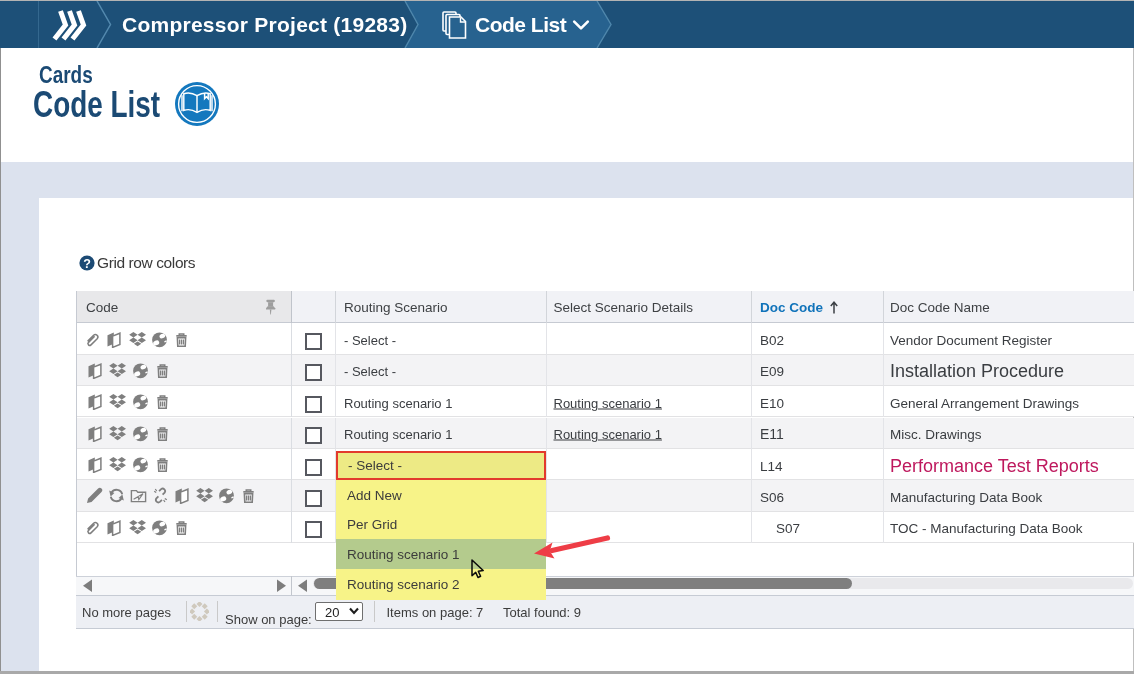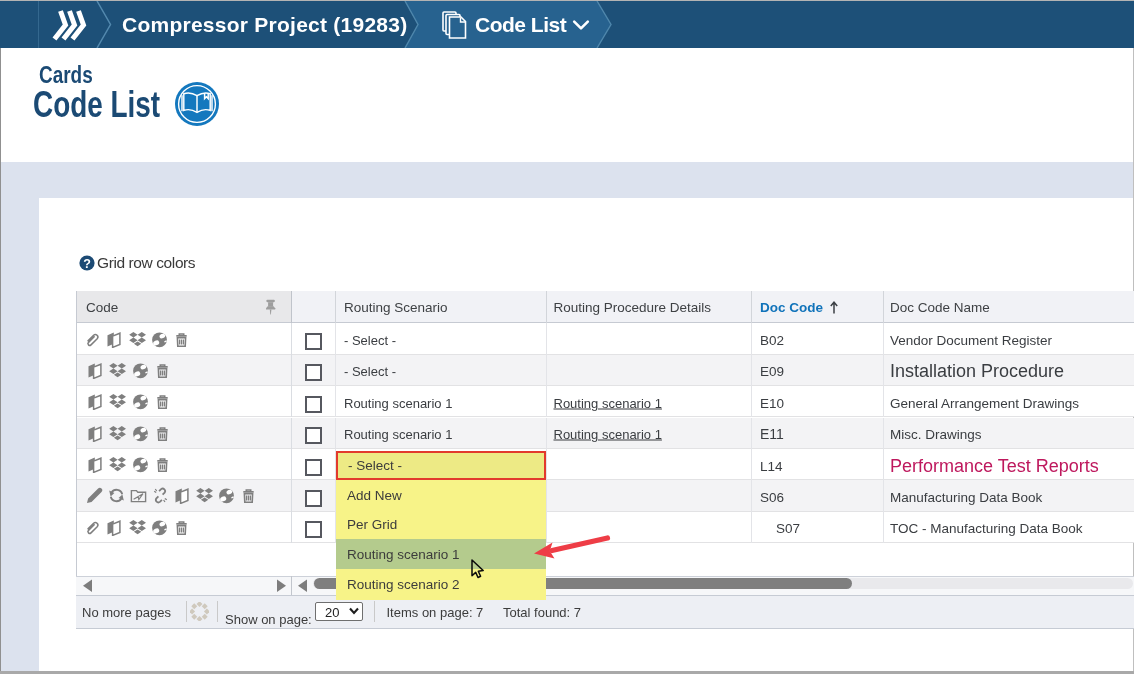--- a/index.html
+++ b/index.html
@@ -131,21 +131,21 @@
     <div class="abs" style="left:291px;top:291px;width:1px;height:32.39999999999998px;background:#c0c4cb;"></div>
     <div class="abs" style="left:334.5px;top:291px;width:1px;height:32.39999999999998px;background:#d2d5da;"></div>
     <div class="abs" style="left:545.5px;top:291px;width:1px;height:32.39999999999998px;background:#d2d5da;"></div>
     <div class="abs" style="left:750.5px;top:291px;width:1px;height:32.39999999999998px;background:#d2d5da;"></div>
     <div class="abs" style="left:882.5px;top:291px;width:1px;height:32.39999999999998px;background:#d2d5da;"></div>
     <div class="abs" style="left:86px;top:307.2px;transform:translateY(-50%);font-size:13.5px;color:#3e4144;font-weight:normal;white-space:nowrap;">Code</div>
     <svg class="abs" style="left:262px;top:299px;color:#9e9e9e;" width="17" height="17" viewBox="0 0 17 17">
       <use href="#ic-pin"></use>
     </svg>
     <div class="abs" style="left:344px;top:307.2px;transform:translateY(-50%);font-size:13.5px;color:#3e4144;font-weight:normal;white-space:nowrap;">Routing Scenario</div>
-    <div class="abs" style="left:553.5px;top:307.2px;transform:translateY(-50%);font-size:13.5px;color:#3e4144;font-weight:normal;white-space:nowrap;">Routing Procedure Details</div>
+    <div class="abs" style="left:553.5px;top:307.2px;transform:translateY(-50%);font-size:13.5px;color:#3e4144;font-weight:normal;white-space:nowrap;">Select Scenario Details</div>
     <div class="abs" style="left:760px;top:307.2px;transform:translateY(-50%);font-size:13.5px;color:#1073ba;font-weight:bold;white-space:nowrap;">Doc Code</div>
     <svg class="abs" style="left:826px;top:299px;" width="16" height="16" viewBox="0 0 16 16">
 <path d="M8 14.5 V3 M4.8 7 L8 3.2 L11.2 7" fill="none" stroke="#3b3f44" stroke-width="1.5"></path>
     </svg>
     <div class="abs" style="left:890px;top:307.2px;transform:translateY(-50%);font-size:13.5px;color:#3e4144;font-weight:normal;white-space:nowrap;">Doc Code Name</div>
     <div class="abs" style="left:76px;top:323.4px;width:1058px;height:31.37px;background:#fff;box-sizing:border-box;border-bottom:1px solid #e2e2e4;"></div>
     <div class="abs" style="left:291px;top:323.4px;width:1px;height:31.37px;background:#dadde2;"></div>
     <div class="abs" style="left:334.5px;top:323.4px;width:1px;height:31.37px;background:#e3e4e8;"></div>
     <div class="abs" style="left:545.5px;top:323.4px;width:1px;height:31.37px;background:#e3e4e8;"></div>
     <div class="abs" style="left:750.5px;top:323.4px;width:1px;height:31.37px;background:#e3e4e8;"></div>
@@ -344,21 +344,21 @@
     </svg>
     <div class="abs" style="left:216.5px;top:601px;width:1px;height:21px;background:#c9c9c9;"></div>
     <div class="abs" style="left:225px;top:619px;transform:translateY(-50%);font-size:13px;color:#3c3c3c;font-weight:normal;white-space:nowrap;">Show on page:</div>
     <div class="abs" style="left:315px;top:601.5px;width:48px;height:19px;background:#fff;border:1px solid #6f6f6f;border-radius:2px;box-sizing:border-box;"></div>
     <div class="abs" style="left:325px;top:611.5px;transform:translateY(-50%);font-size:13px;color:#222;font-weight:normal;white-space:nowrap;">20</div>
     <svg class="abs" style="left:347px;top:605px;" width="14" height="12" viewBox="0 0 14 12">
 <path d="M3 3.5 L7 8 L11 3.5" fill="none" stroke="#1d1d1d" stroke-width="2.1"></path>
     </svg>
     <div class="abs" style="left:374px;top:601px;width:1px;height:21px;background:#c9c9c9;"></div>
     <div class="abs" style="left:386.5px;top:611.5px;transform:translateY(-50%);font-size:13px;color:#3c3c3c;font-weight:normal;white-space:nowrap;">Items on page: 7</div>
-    <div class="abs" style="left:503px;top:611.5px;transform:translateY(-50%);font-size:13px;color:#3c3c3c;font-weight:normal;white-space:nowrap;">Total found: 7</div>
+    <div class="abs" style="left:503px;top:611.5px;transform:translateY(-50%);font-size:13px;color:#3c3c3c;font-weight:normal;white-space:nowrap;">Total found: 9</div>
 
   <div class="abs" style="left:335.5px;top:451px;width:210.0px;height:28.5px;background:#edea85;border:2px solid #e23a2d;box-sizing:border-box;"></div>
     <div class="abs" style="left:348px;top:465.3px;transform:translateY(-50%);font-size:13.5px;color:#3c3c3c;font-weight:normal;white-space:nowrap;">- Select -</div>
     <div class="abs" style="left:335.5px;top:479.5px;width:210.0px;height:120.5px;background:#f7f388;"></div>
     <div class="abs" style="left:335.5px;top:539px;width:210.0px;height:29.5px;background:#b4cb8d;"></div>
     <div class="abs" style="left:347px;top:494.5px;transform:translateY(-50%);font-size:13.5px;color:#3c3c3c;font-weight:normal;white-space:nowrap;">Add New</div>
     <div class="abs" style="left:347px;top:524.2px;transform:translateY(-50%);font-size:13.5px;color:#3c3c3c;font-weight:normal;white-space:nowrap;">Per Grid</div>
     <div class="abs" style="left:347px;top:553.8px;transform:translateY(-50%);font-size:13.5px;color:#3c3c3c;font-weight:normal;white-space:nowrap;">Routing scenario 1</div>
     <div class="abs" style="left:347px;top:584.2px;transform:translateY(-50%);font-size:13.5px;color:#3c3c3c;font-weight:normal;white-space:nowrap;">Routing scenario 2</div>
 

